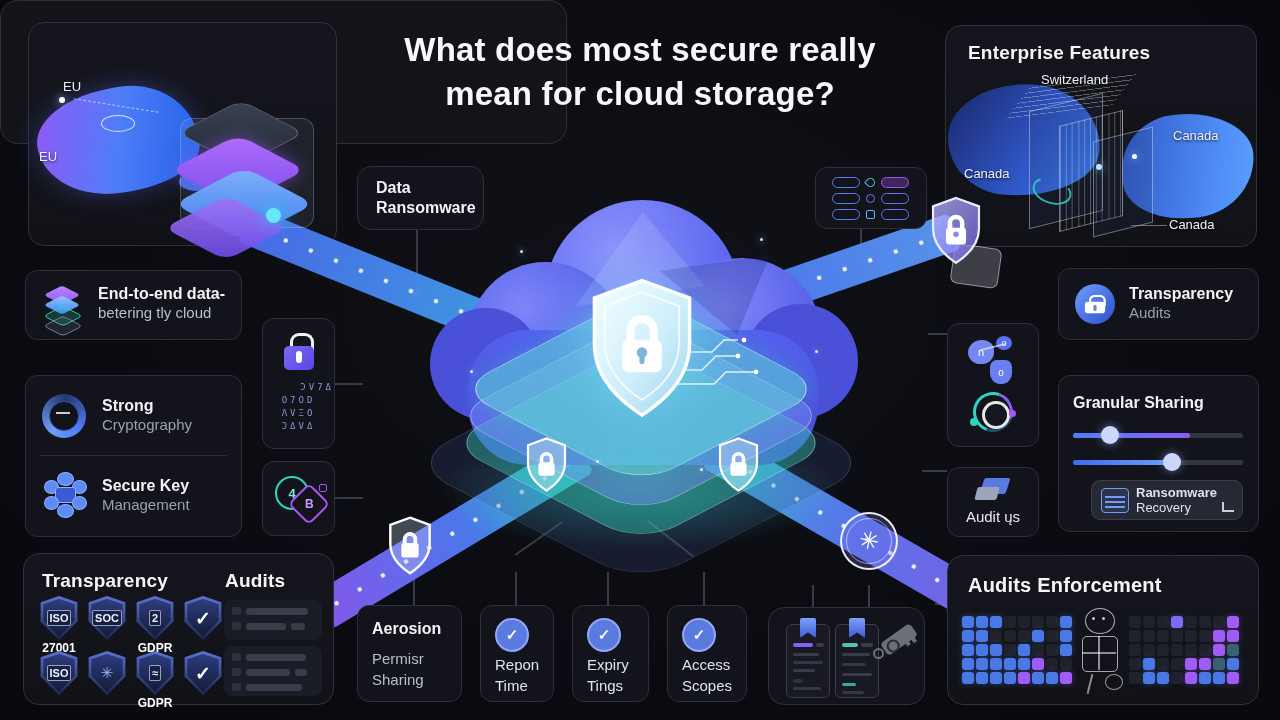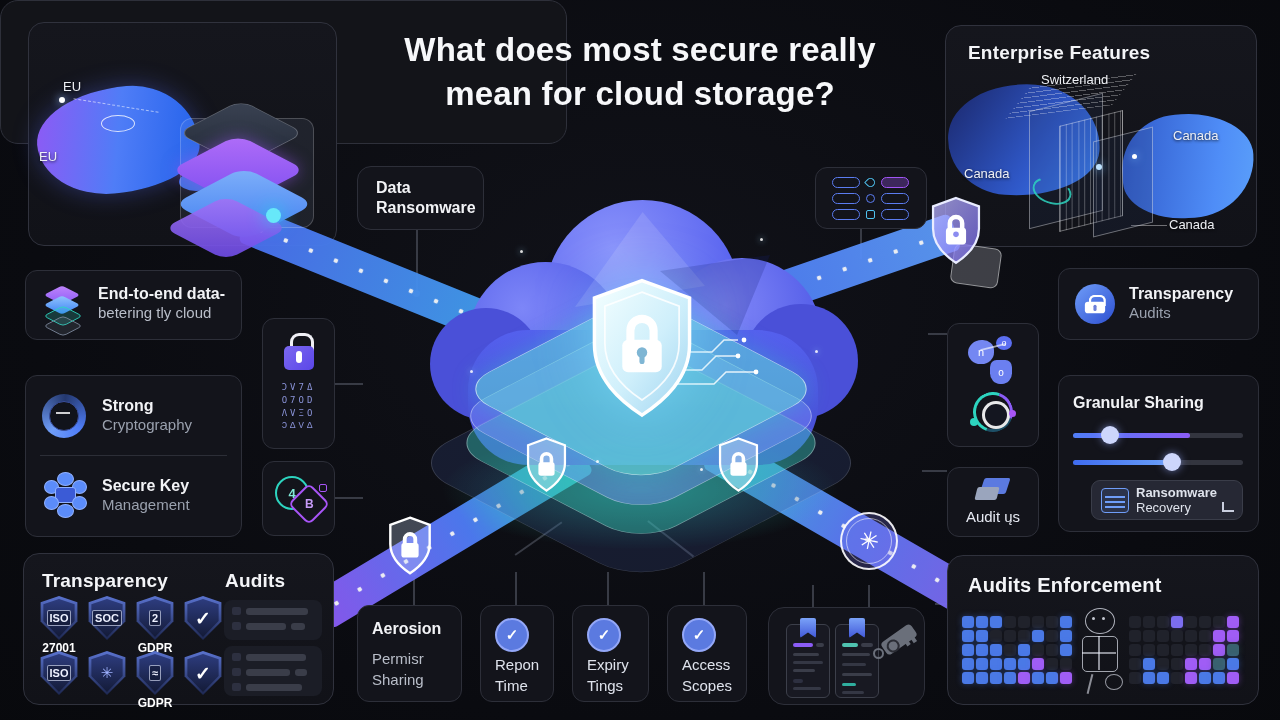--- a/index.html
+++ b/index.html
@@ -483,24 +483,24 @@
     </div>
   </div>
 
   <div class="card" style="left:262px;top:318px;width:71px;height:129px;">
     <div style="position:absolute;left:21px;top:14px;width:30px;height:40px;">
       <div style="position:absolute;left:6px;top:0;width:18px;height:16px;border:3.5px solid #f0f0f6;border-bottom:none;border-radius:9px 9px 0 0;"></div>
       <div style="position:absolute;left:0;top:13px;width:30px;height:24px;border-radius:5px;background:linear-gradient(135deg,#7b68f0,#5b46e8);"></div>
       <div style="position:absolute;left:12px;top:18px;width:6px;height:12px;border-radius:3px;background:#fff;"></div>
     </div>
     <div class="mono" style="position:absolute;left:0;right:0;top:62px;text-align:center;font-size:9px;line-height:13px;letter-spacing:3px;color:#8a93d8;">
-      <span style="display:block;">ƆV7Δ</span>
+      <span style="display:block;text-align:right;">ƆV7Δ</span>
       <span style="display:block;">O7OD</span>
       <span style="display:block;">ΛVΞO</span>
-      <span style="display:block;font-family:Liberation Mono, monospace;">ƆΔVΔ</span>
+      <span style="display:block;">ƆΔVΔ</span>
     </div>
   </div>
 
   <div class="card" style="left:262px;top:461px;width:71px;height:73px;">
     <div style="position:absolute;left:12px;top:14px;width:30px;height:30px;border:2px solid #2dd4bf;border-radius:50%;display:flex;align-items:center;justify-content:center;color:#7fe8d8;font-size:13px;font-weight:700;">
       <span>4</span>
     </div>
     <div style="position:absolute;left:31px;top:27px;width:26px;height:26px;border:2px solid #a855f7;border-radius:6px;transform:rotate(45deg);background:#13141b;display:flex;align-items:center;justify-content:center;">
       <span style="transform:rotate(-45deg);color:#c79bf8;font-size:12px;font-weight:700;">B</span>
     </div>

